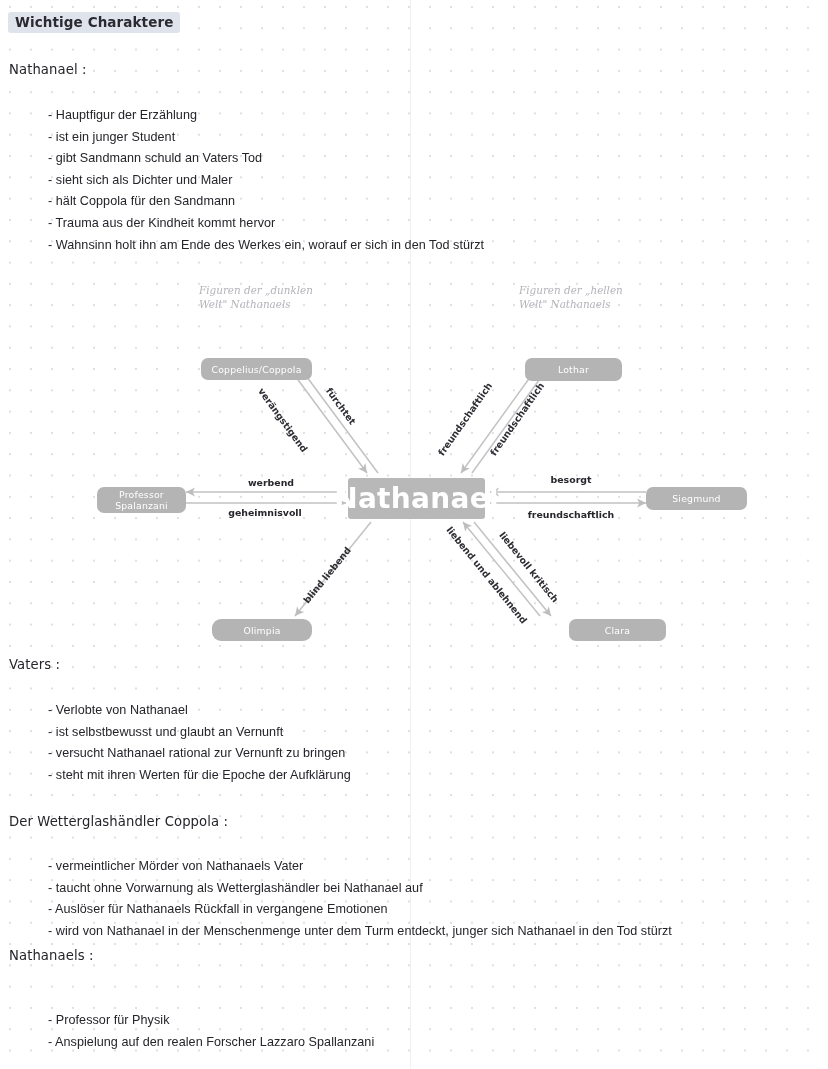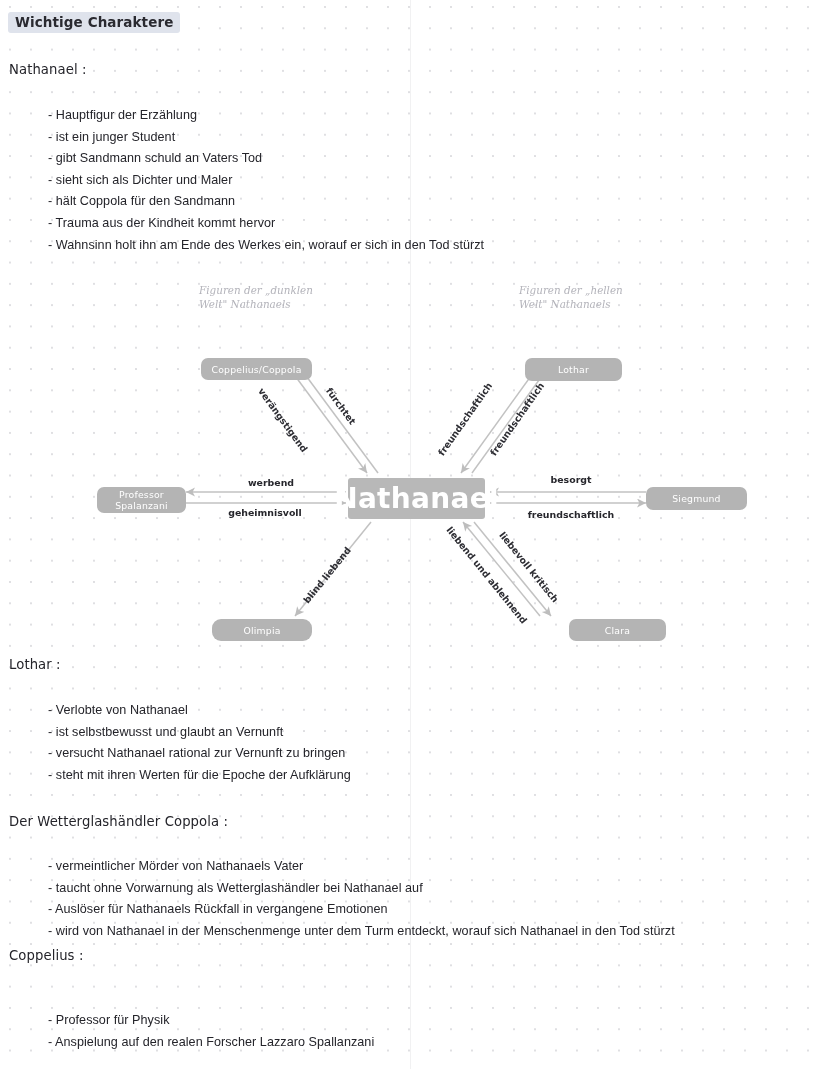--- a/index.html
+++ b/index.html
@@ -213,35 +213,35 @@
     <div class="edge-label plain" style="left:571px; top:246px; transform:translate(-50%,-50%);">freundschaftlich</div>
 
     <div class="edge-label" style="left:327px; top:307px; transform:translate(-50%,-50%) rotate(-51deg);">blind liebend</div>
 
     <div class="edge-label" style="left:487px; top:307px; transform:translate(-50%,-50%) rotate(51deg);">liebend und ablehnend</div>
 
     <div class="edge-label" style="left:529px; top:299px; transform:translate(-50%,-50%) rotate(51deg);">liebevoll kritisch</div>
 
   </div>
 
-  <div class="heading" style="top:657px;">Lothar :</div>
+  <div class="heading" style="top:657px;">Vaters :</div>
   <div class="bullets" style="top:700px;">
     <div class="bullet">- Verlobte von Nathanael</div>
     <div class="bullet">- ist selbstbewusst und glaubt an Vernunft</div>
     <div class="bullet">- versucht Nathanael rational zur Vernunft zu bringen</div>
     <div class="bullet">- steht mit ihren Werten für die Epoche der Aufklärung</div>
   </div>
 
   <div class="heading" style="top:814px;">Der Wetterglashändler Coppola :</div>
   <div class="bullets" style="top:856px;">
     <div class="bullet">- vermeintlicher Mörder von Nathanaels Vater</div>
     <div class="bullet">- taucht ohne Vorwarnung als Wetterglashändler bei Nathanael auf</div>
     <div class="bullet">- Auslöser für Nathanaels Rückfall in vergangene Emotionen</div>
-    <div class="bullet">- wird von Nathanael in der Menschenmenge unter dem Turm entdeckt, worauf sich Nathanael in den Tod stürzt</div>
-  </div>
-
-  <div class="heading" style="top:948px;">Coppelius :</div>
+    <div class="bullet">- wird von Nathanael in der Menschenmenge unter dem Turm entdeckt, junger sich Nathanael in den Tod stürzt</div>
+  </div>
+
+  <div class="heading" style="top:948px;">Nathanaels :</div>
   <div class="bullets" style="top:1010px;">
     <div class="bullet">- Professor für Physik</div>
     <div class="bullet">- Anspielung auf den realen Forscher Lazzaro Spallanzani</div>
   </div>
 
 </div>
 
 </body></html>

